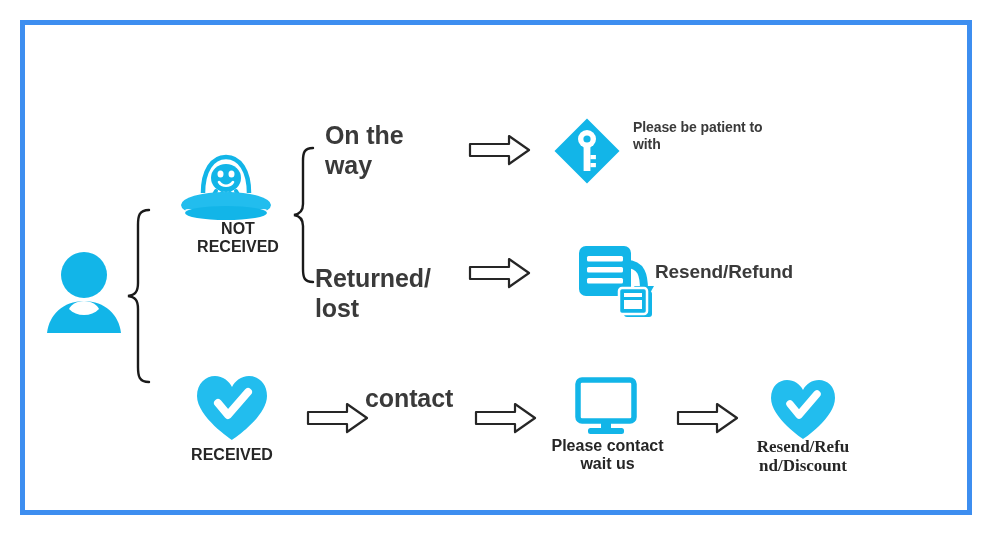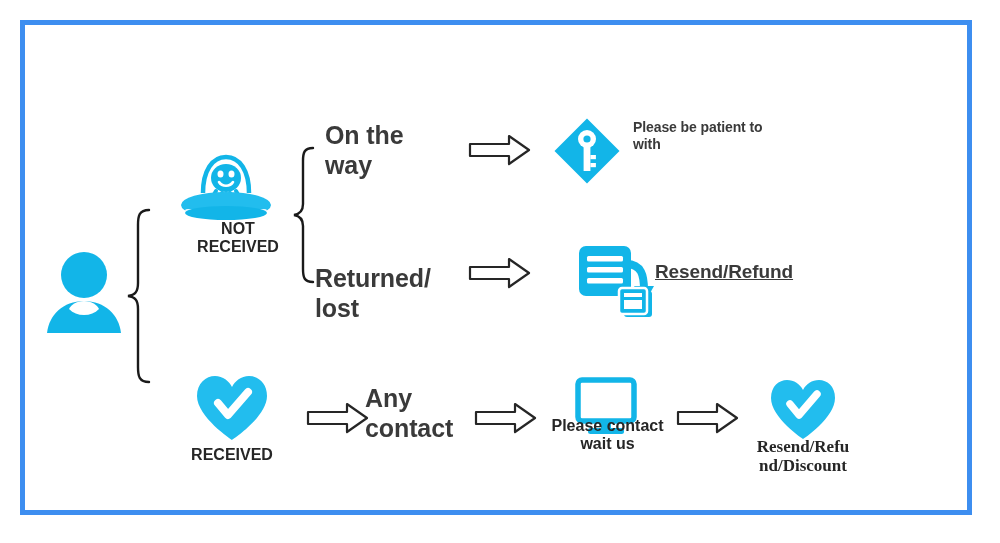--- a/index.html
+++ b/index.html
@@ -149,55 +149,54 @@
         <rect x="29" y="44" width="36" height="5.5" rx="1.5" fill="#ffffff"></rect>
         <path d="M68 30 C84 30 86 42 86 56" fill="none" stroke="#12b5e8" stroke-width="8" stroke-linecap="butt"></path>
         <path d="M76 52 L86 70 L96 52 Z" fill="#12b5e8"></path>
         <rect x="66" y="57" width="28" height="26" rx="3" fill="#12b5e8"></rect>
         <rect x="61" y="54" width="28" height="26" rx="3" fill="#12b5e8" stroke="#ffffff" stroke-width="2.5"></rect>
         <rect x="66" y="59" width="18" height="4" fill="#ffffff"></rect>
         <rect x="66" y="66" width="18" height="9" fill="#ffffff"></rect>
       </svg>
     </div>
 
-    <div class="flow-label label-md" style="left:630px; top:236px; width:220px;text-decoration:underline;">Resend/Refund</div>
+    <div class="flow-label label-md" style="left:630px; top:236px; width:220px;">Resend/Refund</div>
 
     <div class="icon-wrap" style="left:168px; top:348px;">
       <svg width="78" height="72" viewBox="0 0 78 72">
         <path d="M39 67 C39 67 4 44 4 23 C4 10 13 3 22 3 C30 3 36 8 39 14 C42 8 48 3 56 3 C65 3 74 10 74 23 C74 44 39 67 39 67 Z" fill="#22bdee"></path>
         <path d="M25 30 L35 42 L55 19" fill="none" stroke="#ffffff" stroke-width="8" stroke-linecap="round" stroke-linejoin="round"></path>
       </svg>
     </div>
     <div class="node-caption" style="left:152px; top:421px; width:110px;">RECEIVED</div>
 
     <div class="arrow-wrap" style="left:281px; top:376px;">
       <svg width="64" height="34" viewBox="0 0 64 34">
         <path d="M2 11 L41 11 L41 3 L61 17 L41 31 L41 23 L2 23 Z" fill="#ffffff" stroke="#262626" stroke-width="2.2" stroke-linejoin="round"></path>
       </svg>
     </div>
 
     <div class="flow-label label-xl" style="left:340px; top:359px; width:150px;">
-      <div>Any</div>
       <div>contact</div>
     </div>
 
     <div class="arrow-wrap" style="left:449px; top:376px;">
       <svg width="64" height="34" viewBox="0 0 64 34">
         <path d="M2 11 L41 11 L41 3 L61 17 L41 31 L41 23 L2 23 Z" fill="#ffffff" stroke="#262626" stroke-width="2.2" stroke-linejoin="round"></path>
       </svg>
     </div>
 
     <div class="icon-wrap" style="left:545px; top:349px;">
       <svg width="72" height="66" viewBox="0 0 72 66">
         <rect x="8" y="6" width="56" height="41" rx="4" fill="none" stroke="#12b5e8" stroke-width="5.5"></rect>
         <rect x="31" y="47" width="10" height="9" fill="#12b5e8"></rect>
         <rect x="18" y="54" width="36" height="6" rx="2.5" fill="#12b5e8"></rect>
       </svg>
     </div>
-    <div class="node-caption" style="left:500px; top:392px; width:165px;">
+    <div class="node-caption" style="left:500px; top:412px; width:165px;">
       <div>Please contact</div>
       <div>wait us</div>
     </div>
 
     <div class="arrow-wrap" style="left:651px; top:376px;">
       <svg width="64" height="34" viewBox="0 0 64 34">
         <path d="M2 11 L41 11 L41 3 L61 17 L41 31 L41 23 L2 23 Z" fill="#ffffff" stroke="#262626" stroke-width="2.2" stroke-linejoin="round"></path>
       </svg>
     </div>
 

